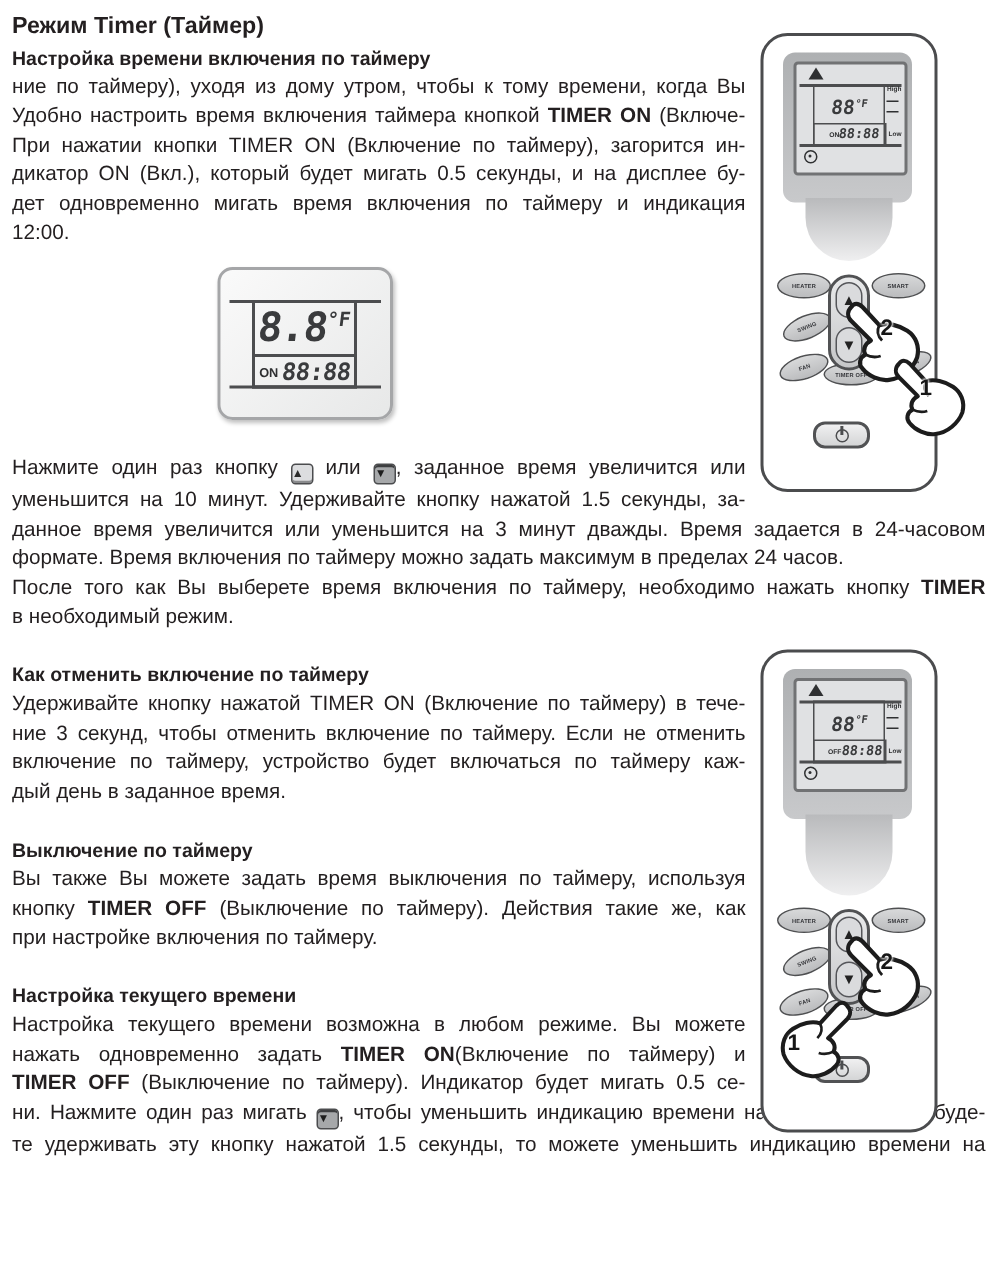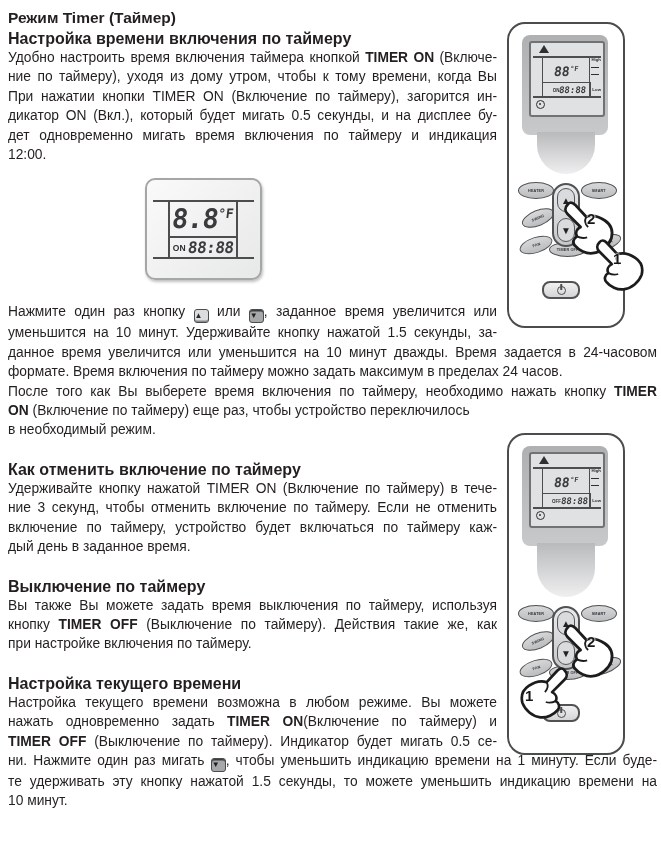--- a/index.html
+++ b/index.html
@@ -1,20 +1,20 @@
 <!DOCTYPE html>
 <html><head>
 <meta charset="utf-8">
 <style>
   html,body{margin:0;padding:0;background:#ffffff;width:661px;height:857px;overflow:hidden;}
   body{font-family:"Liberation Sans",sans-serif;color:#231f20;position:relative;}
   .page{position:relative;width:575px;height:857px;background:#fff;}
   .text-col{position:relative;padding:8px 0 0 8px;}
   .h1{font-size:15.5px;font-weight:bold;line-height:20px;margin:0 0 2px 0;}
-  .h2{font-size:16px;font-weight:bold;line-height:18px;margin:21px 0 0 0;}
+  .h2{font-size:13px;font-weight:bold;line-height:18px;margin:21px 0 0 0;}
   .h1 + .h2{margin-top:2px;}
   .para{margin:0;}
   .line{width:489px;font-size:13.8px;line-height:19.4px;text-align:justify;color:#231f20;}
   .line.just{text-align-last:justify;}
   .line.full{width:649px;}
   .b{font-weight:bold;}
   .keycap{display:inline-block;width:13px;height:12px;border:1px solid #4b4c4e;border-radius:3px;
     background:#dcdddf;font-size:8px;line-height:11px;text-align:center;vertical-align:-2px;color:#2b2b2b;
     box-shadow:inset 0 -1.5px 0 #8a8b8d;}
   .keycap.down_button{background:#a6a8aa;box-shadow:inset 0 1.5px 0 #3d3e40;color:#1e1e1e;}
@@ -73,22 +73,22 @@
     text-shadow:0 0 2px #fff,0 0 2px #fff,0 0 2px #fff;}
 </style>
 </head>
 <body>
 
 <div class="page">
   <div class="text-col">
       <div class="h1">Режим Timer (Таймер)</div>
       <div class="h2">Настройка времени включения по таймеру</div>
       <div class="para">
+        <div class="line just"><span class="">ние по таймеру), уходя из дому утром, чтобы к тому времени, когда Вы</span></div>
         <div class="line just"><span class="">Удобно настроить время включения таймера кнопкой </span><span class="b">TIMER ON</span><span class=""> (Включе-</span></div>
-        <div class="line just"><span class="">ние по таймеру), уходя из дому утром, чтобы к тому времени, когда Вы</span></div>
       </div>
       <div class="para">
         <div class="line just"><span class="">При нажатии кнопки TIMER ON (Включение по таймеру), загорится ин-</span></div>
         <div class="line just"><span class="">дикатор ON (Вкл.), который будет мигать 0.5 секунды, и на дисплее бу-</span></div>
         <div class="line just"><span class="">дет одновременно мигать время включения по таймеру и индикация</span></div>
         <div class="line"><span class="">12:00.</span></div>
       </div>
       <div id="lcd-figure" class="lcd-panel">
     <div class="lcd-hline t"></div>
     <div class="lcd-hline b"></div>
@@ -98,26 +98,25 @@
       </div>
       <div class="lcd-time">
         <span class="lcd-mode">ON</span>
         <span class="seg lcd-time-val">88:88</span>
       </div>
     </div>
   </div>
       <div class="para">
         <div class="line just"><span class="">Нажмите один раз кнопку </span><span class="keycap up_button">▲</span><span class=""> или </span><span class="keycap down_button">▼</span><span class="">, заданное время увеличится или</span></div>
         <div class="line just"><span class="">уменьшится на 10 минут. Удерживайте кнопку нажатой 1.5 секунды, за-</span></div>
-        <div class="line full just"><span class="">данное время увеличится или уменьшится на 10 минут дважды. Время задается в 24-часовом</span></div>
+        <div class="line full just"><span class="">данное время увеличится или уменьшится на 3 минут дважды. Время задается в 24-часовом</span></div>
         <div class="line full"><span class="">формате. Время включения по таймеру можно задать максимум в пределах 24 часов.</span></div>
       </div>
       <div class="para">
         <div class="line full just"><span class="">После того как Вы выберете время включения по таймеру, необходимо нажать кнопку </span><span class="b">TIMER</span></div>
-        <div class="line full"><span class="b">ON</span><span class=""> (Включение по таймеру) еще раз, чтобы устройство переключилось</span></div>
         <div class="line full"><span class="">в необходимый режим.</span></div>
       </div>
       <div class="h2">Как отменить включение по таймеру</div>
       <div class="para">
         <div class="line just"><span class="">Удерживайте кнопку нажатой TIMER ON (Включение по таймеру) в тече-</span></div>
         <div class="line just"><span class="">ние 3 секунд, чтобы отменить включение по таймеру. Если не отменить</span></div>
         <div class="line just"><span class="">включение по таймеру, устройство будет включаться по таймеру каж-</span></div>
         <div class="line"><span class="">дый день в заданное время.</span></div>
       </div>
       <div class="h2">Выключение по таймеру</div>
@@ -126,21 +125,20 @@
         <div class="line just"><span class="">кнопку </span><span class="b">TIMER OFF</span><span class=""> (Выключение по таймеру). Действия такие же, как</span></div>
         <div class="line"><span class="">при настройке включения по таймеру.</span></div>
       </div>
       <div class="h2">Настройка текущего времени</div>
       <div class="para">
         <div class="line just"><span class="">Настройка текущего времени возможна в любом режиме. Вы можете</span></div>
         <div class="line just"><span class="">нажать одновременно задать </span><span class="b">TIMER ON</span><span class="">(Включение по таймеру) и</span></div>
         <div class="line just"><span class="b">TIMER OFF</span><span class=""> (Выключение по таймеру). Индикатор будет мигать 0.5 се-</span></div>
         <div class="line full just"><span class="">ни. Нажмите один раз мигать </span><span class="keycap down_button">▼</span><span class="">, чтобы уменьшить индикацию времени на 1 минуту. Если буде-</span></div>
         <div class="line full just"><span class="">те удерживать эту кнопку нажатой 1.5 секунды, то можете уменьшить индикацию времени на</span></div>
-        <div class="line full"><span class="">10 минут.</span></div>
       </div>
     </div>
 
   <div id="remotes">
       <div class="remote" style="left: 507px; top: 22px; height: 306px;">
         <div class="housing">
           <div class="screen">
             <div class="tri"></div>
             <div class="shline t"></div>
             <div class="shline b"></div>

